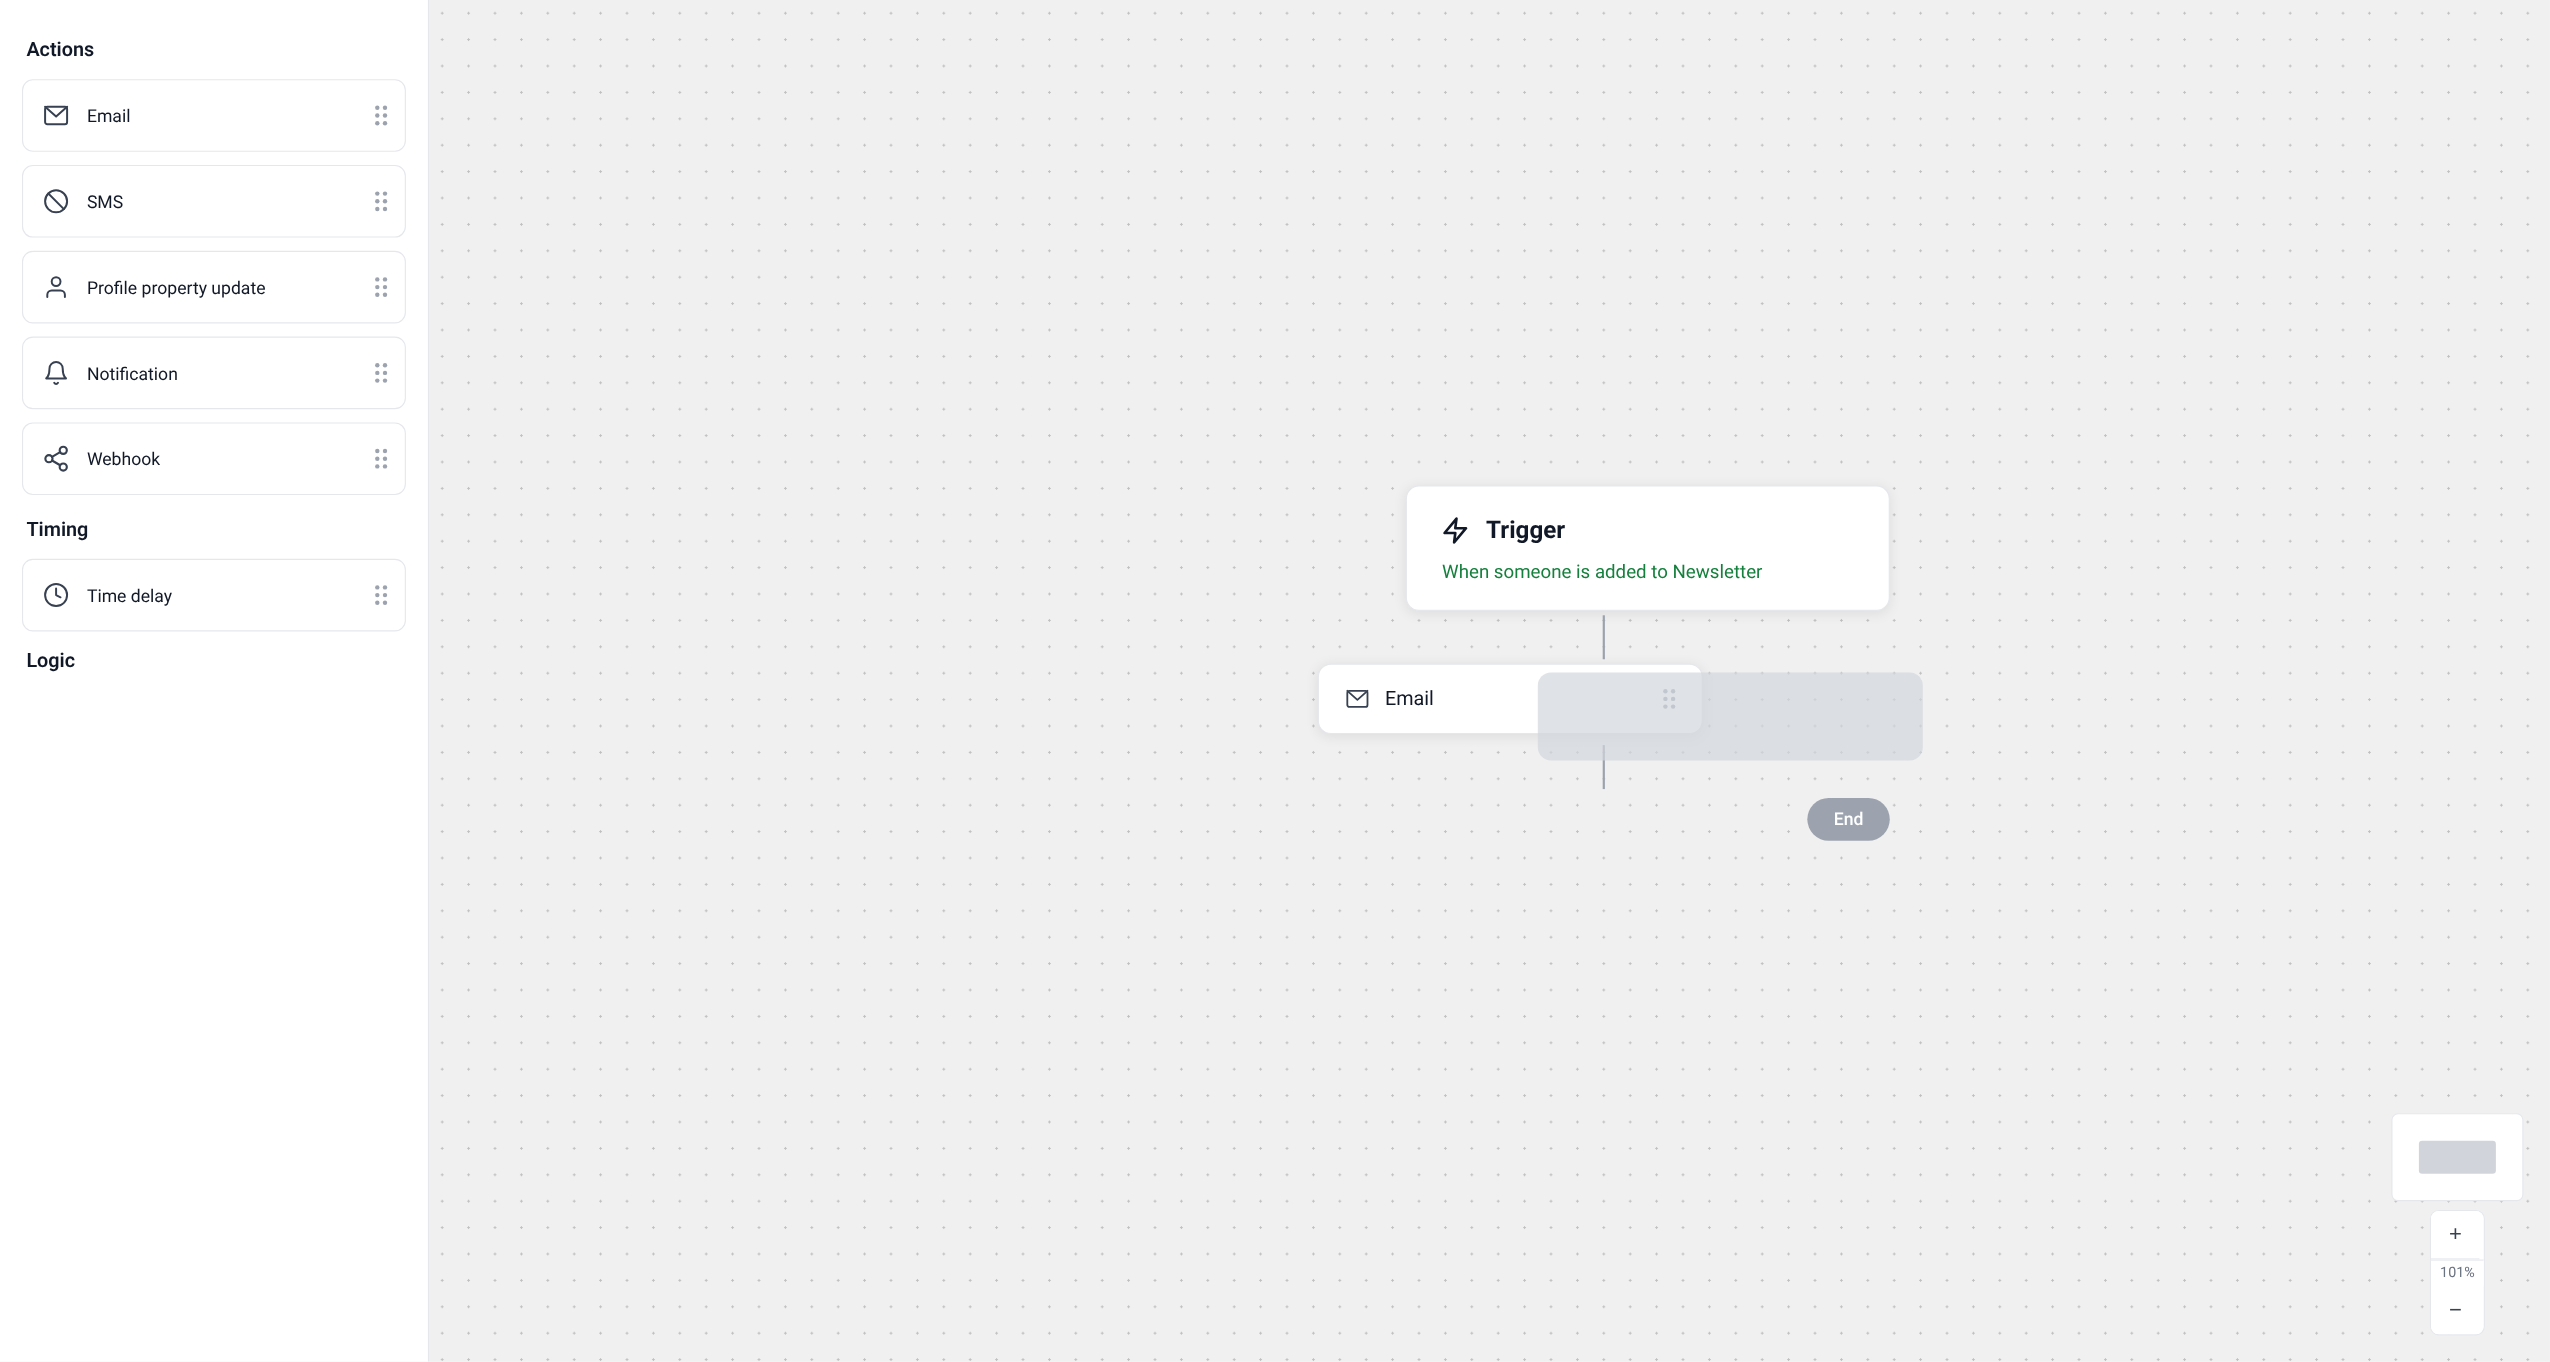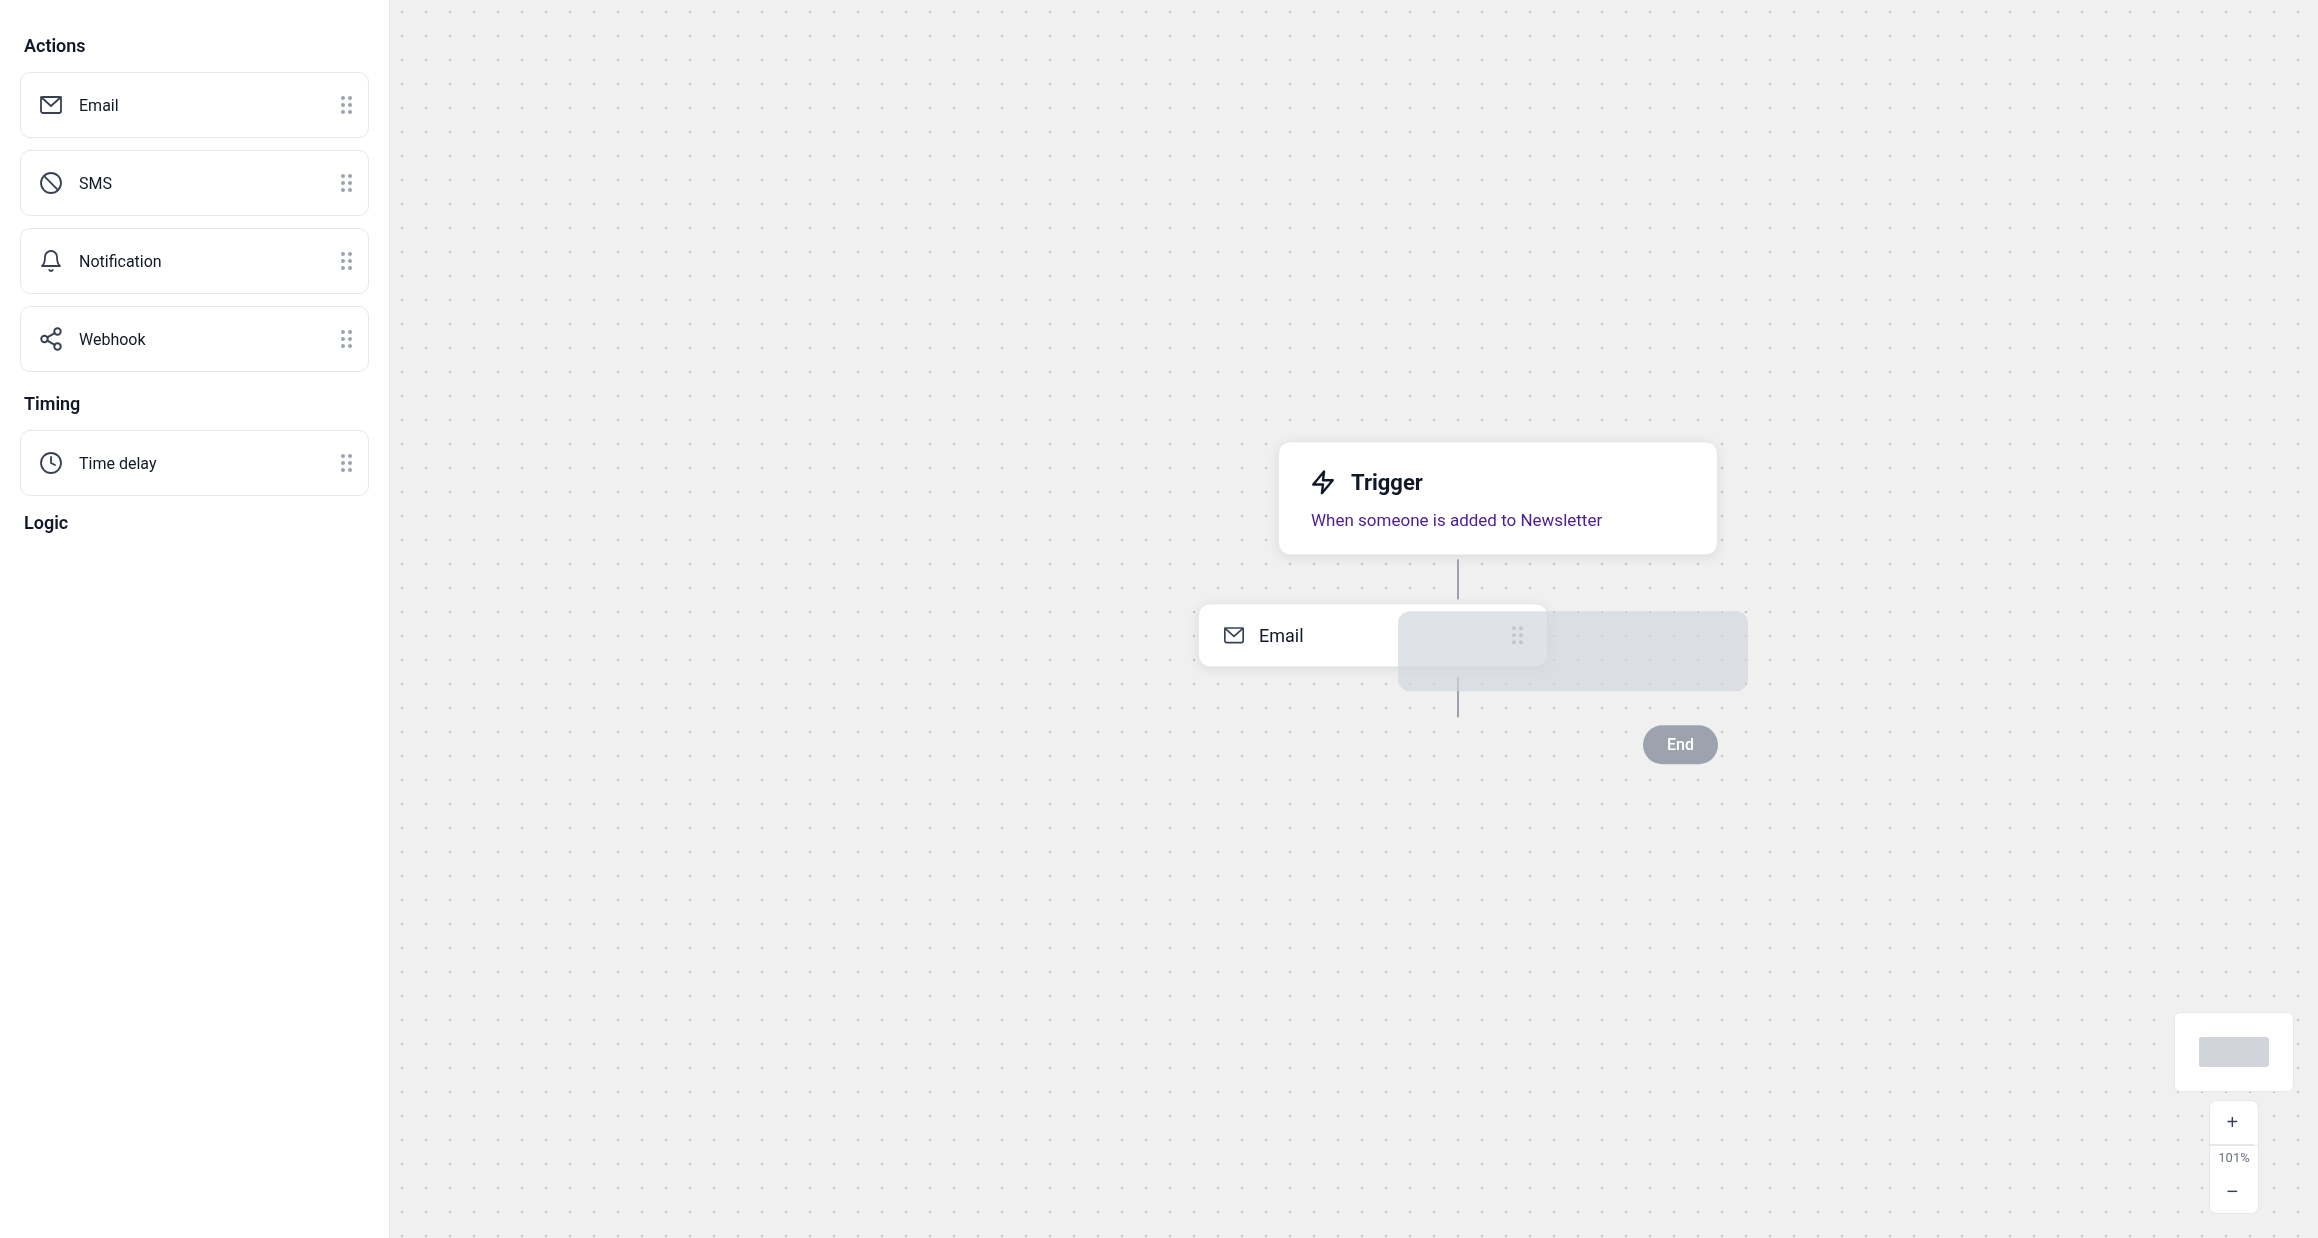--- a/index.html
+++ b/index.html
@@ -133,21 +133,21 @@
     }
 
     .trigger-title {
       font-size: 22px;
       font-weight: 700;
       color: #111827;
     }
 
     .trigger-description {
       font-size: 17px;
-      color: #4c1d95;
+      color: #15803d;
       padding-left: 4px;
     }
 
     .connector-line {
       width: 2px;
       height: 40px;
       background: #9ca3af;
       margin: 0 auto;
     }
 
@@ -333,20 +333,39 @@
     <div class="drag-handle">
       <span></span>
         <span></span>
         <span></span>
         <span></span>
         <span></span>
         <span></span>
     </div>
   </div>
 
+  <div class="action-item">
+    <div class="action-item-left">
+      <span class="action-item-icon icon-svg">
+        <svg width="24" height="24" viewBox="0 0 24 24" fill="none" stroke="currentColor" stroke-width="1.8" stroke-linecap="round" stroke-linejoin="round">
+          <path d="M20 21v-2a4 4 0 0 0-4-4H8a4 4 0 0 0-4 4v2"></path>
+          <circle cx="12" cy="7" r="4"></circle>
+        </svg>
+      </span>
+      <span class="action-item-label">Profile property update</span>
+    </div>
+    <div class="drag-handle">
+      <span></span>
+        <span></span>
+        <span></span>
+        <span></span>
+        <span></span>
+        <span></span>
+    </div>
+  </div>
 
   <div class="action-item">
     <div class="action-item-left">
       <span class="action-item-icon icon-svg">
         <svg width="24" height="24" viewBox="0 0 24 24" fill="none" stroke="currentColor" stroke-width="1.8" stroke-linecap="round" stroke-linejoin="round">
           <path d="M18 8A6 6 0 0 0 6 8c0 7-3 9-3 9h18s-3-2-3-9"></path>
           <path d="M13.73 21a2 2 0 0 1-3.46 0"></path>
         </svg>
       </span>
       <span class="action-item-label">Notification</span>

